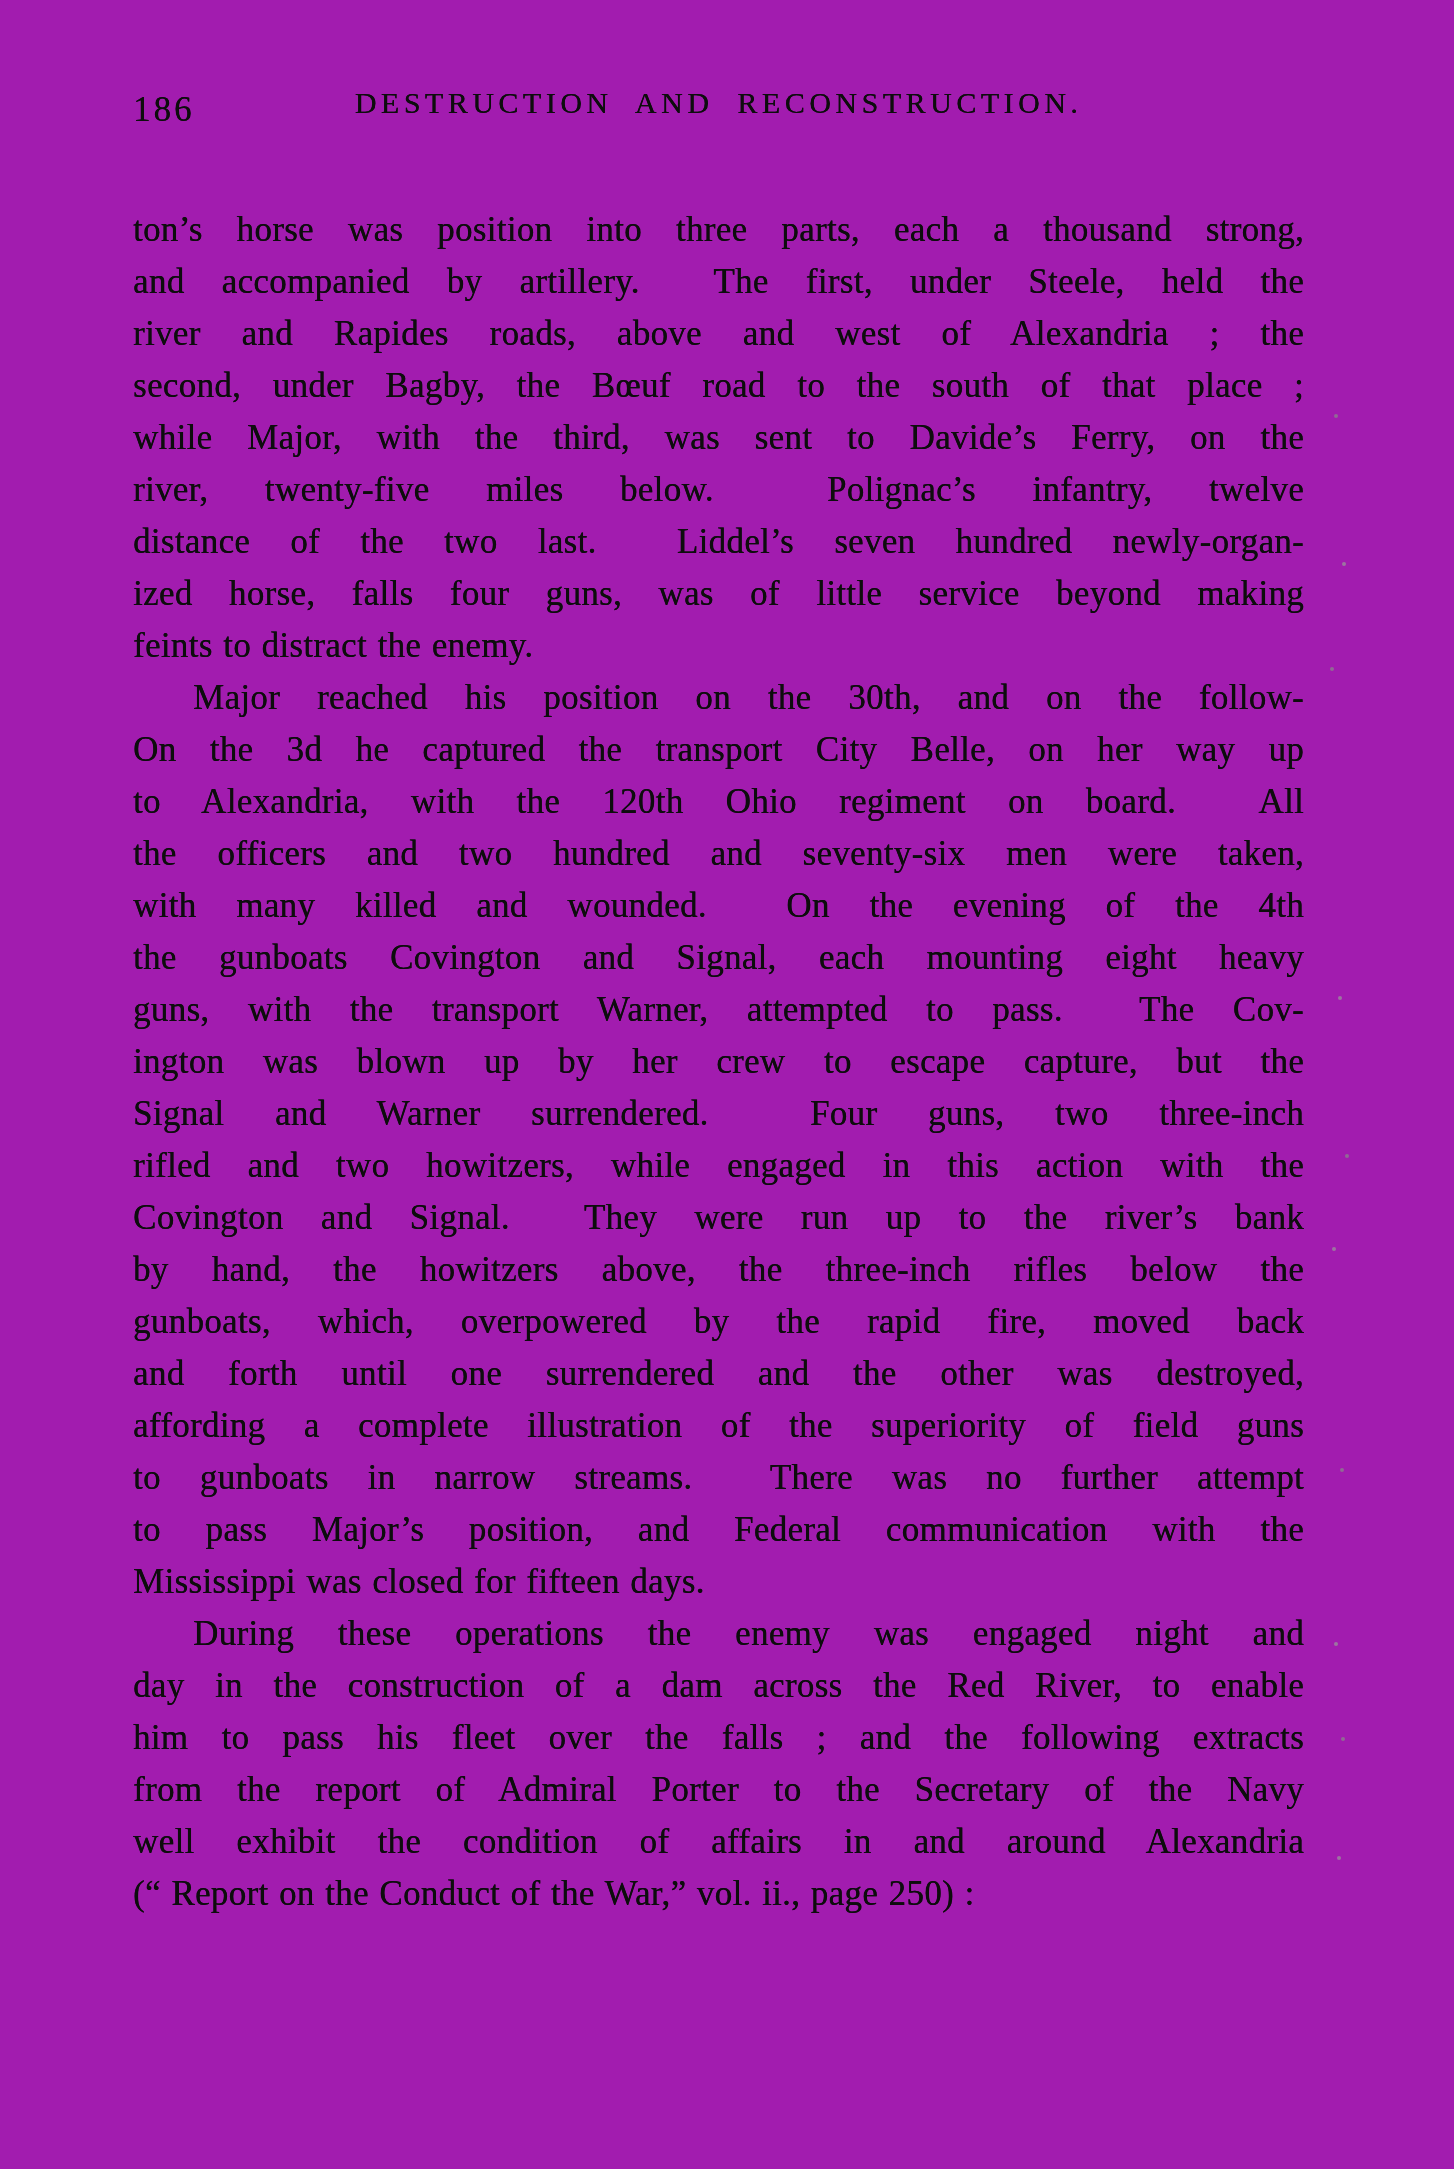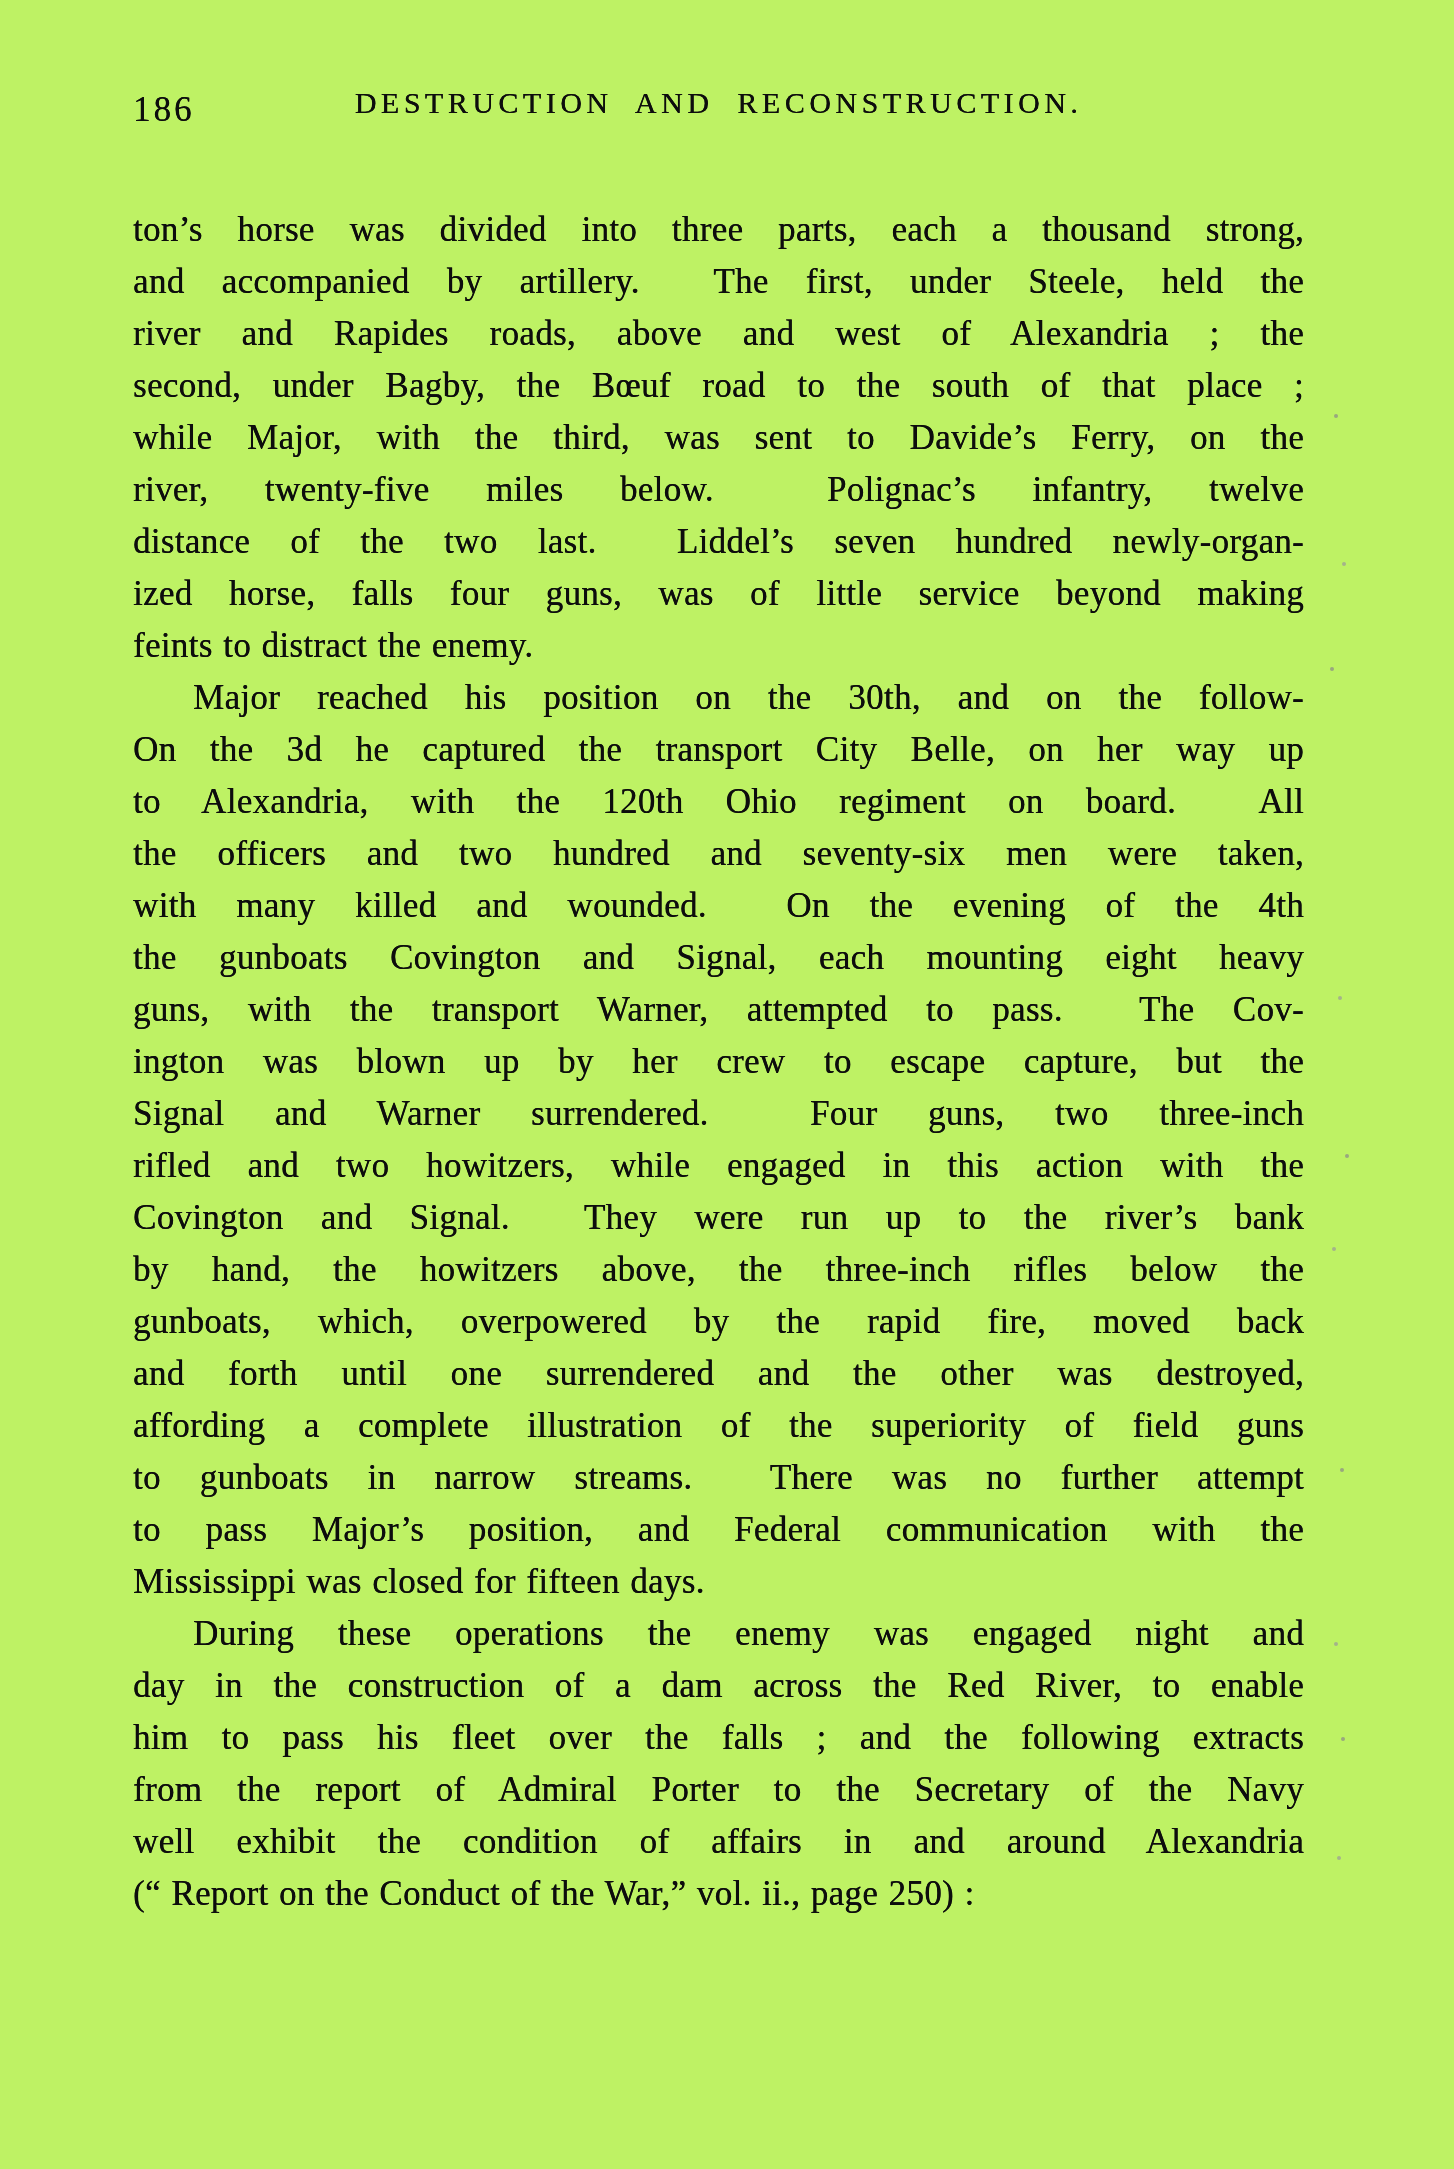--- a/index.html
+++ b/index.html
@@ -4,21 +4,21 @@
 <style>
   html, body {
     margin: 0;
     padding: 0;
     background: #ffffff;
   }
   .page {
     position: relative;
     width: 1454px;
     height: 2169px;
-    background: #bef264;
+    background: #a21caf;
     color: #0d0d0d;
     font-family: "Liberation Serif", "DejaVu Serif", serif;
     overflow: hidden;
   }
   .running-head {
     position: absolute;
     top: 86px;
     left: 133px;
     right: 150px;
     height: 46px;
@@ -87,21 +87,21 @@
 </head>
 <body>
 
 <div class="page">
   <div class="running-head">
     <span class="page-num">186</span>
     <span class="head-title">DESTRUCTION AND RECONSTRUCTION.</span>
   </div>
   <div class="body-text">
       <div class="paragraph">
-        <div class="line j">ton’s horse was divided into three parts, each a thousand strong,</div>
+        <div class="line j">ton’s horse was position into three parts, each a thousand strong,</div>
         <div class="line j">and accompanied by artillery.&nbsp; The first, under Steele, held the</div>
         <div class="line j">river and Rapides roads, above and west of Alexandria ; the</div>
         <div class="line j">second, under Bagby, the Bœuf road to the south of that place ;</div>
         <div class="line j">while Major, with the third, was sent to Davide’s Ferry, on the</div>
         <div class="line j">river, twenty-five miles below.&nbsp; Polignac’s infantry, twelve</div>
         <div class="line j">distance of the two last.&nbsp; Liddel’s seven hundred newly-organ-</div>
         <div class="line j">ized horse, falls four guns, was of little service beyond making</div>
         <div class="line l">feints to distract the enemy.</div>
       </div>
       <div class="paragraph">

